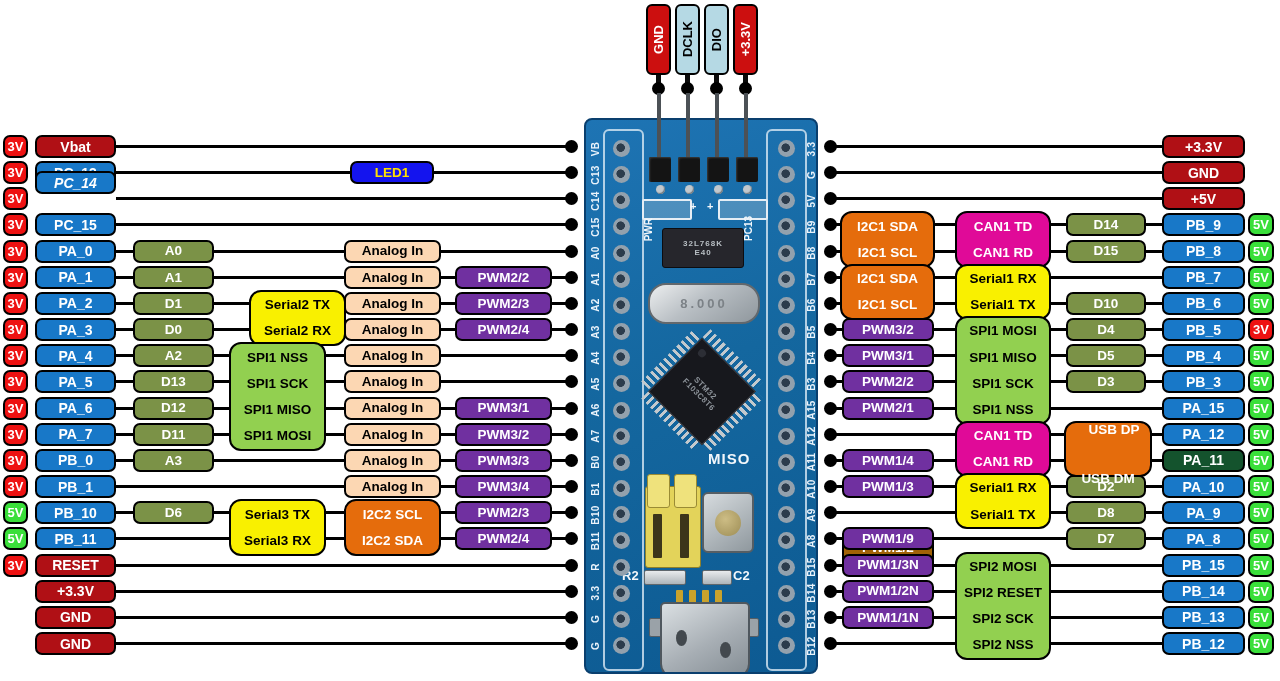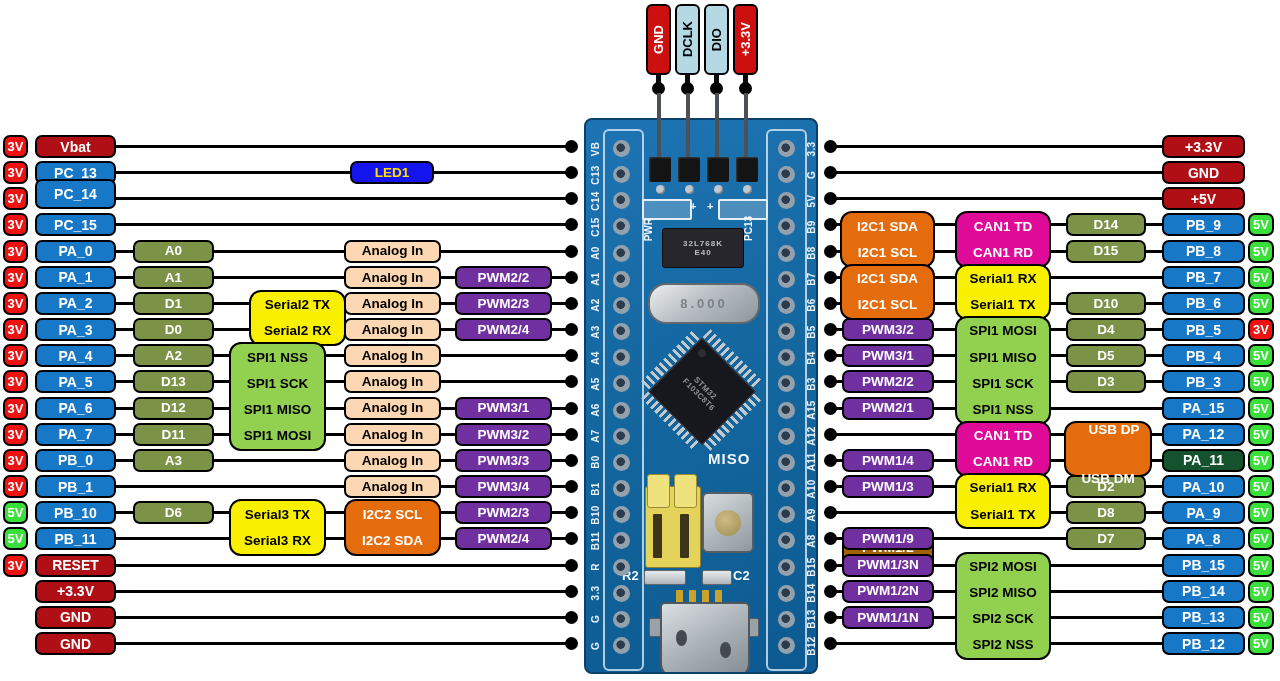--- a/index.html
+++ b/index.html
@@ -219,21 +219,21 @@
     <div class="dot" style="left: 564.5px; top: 140px;"></div>
     <div class="box" style="left: 3px; top: 135px; width: 25px; height: 23px; background: rgb(238, 18, 18); color: rgb(255, 255, 255); font-size: 13px;">3V</div>
     <div class="box" style="left: 35px; top: 135px; width: 81px; height: 23px; background: rgb(176, 16, 21); color: rgb(255, 255, 255); font-size: 14px;">Vbat</div>
     <div class="wire" style="left: 116px; top: 171.16px; width: 455px;"></div>
     <div class="dot" style="left: 564.5px; top: 166.16px;"></div>
     <div class="box" style="left: 3px; top: 161.16px; width: 25px; height: 23px; background: rgb(238, 18, 18); color: rgb(255, 255, 255); font-size: 13px;">3V</div>
     <div class="box" style="left: 35px; top: 161.16px; width: 81px; height: 23px; background: rgb(24, 120, 200); color: rgb(255, 255, 255); font-size: 14px;">PC_13</div>
     <div class="wire" style="left: 116px; top: 197.32px; width: 455px;"></div>
     <div class="dot" style="left: 564.5px; top: 192.32px;"></div>
     <div class="box" style="left: 3px; top: 187.32px; width: 25px; height: 23px; background: rgb(238, 18, 18); color: rgb(255, 255, 255); font-size: 13px;">3V</div>
-    <div class="box" style="left: 35px; top: 179px; width: 81px; height: 30px; background: rgb(24, 120, 200); color: rgb(255, 255, 255); font-size: 14px;">PC_14</div>
+    <div class="box" style="left: 35px; top: 171px; width: 81px; height: 23px; background: rgb(24, 120, 200); color: rgb(255, 255, 255); font-size: 14px; font-style: italic;">PC_14</div>
     <div class="wire" style="left: 116px; top: 223.48px; width: 455px;"></div>
     <div class="dot" style="left: 564.5px; top: 218.48px;"></div>
     <div class="box" style="left: 3px; top: 213.48px; width: 25px; height: 23px; background: rgb(238, 18, 18); color: rgb(255, 255, 255); font-size: 13px;">3V</div>
     <div class="box" style="left: 35px; top: 213.48px; width: 81px; height: 23px; background: rgb(24, 120, 200); color: rgb(255, 255, 255); font-size: 14px;">PC_15</div>
     <div class="wire" style="left: 116px; top: 249.64px; width: 455px;"></div>
     <div class="dot" style="left: 564.5px; top: 244.64px;"></div>
     <div class="box" style="left: 3px; top: 239.64px; width: 25px; height: 23px; background: rgb(238, 18, 18); color: rgb(255, 255, 255); font-size: 13px;">3V</div>
     <div class="box" style="left: 35px; top: 239.64px; width: 81px; height: 23px; background: rgb(24, 120, 200); color: rgb(255, 255, 255); font-size: 14px;">PA_0</div>
     <div class="wire" style="left: 116px; top: 275.8px; width: 455px;"></div>
     <div class="dot" style="left: 564.5px; top: 270.8px;"></div>
@@ -462,21 +462,21 @@
     <div class="group" style="left: 955px; top: 420.76px; width: 96px; height: 56.32px; background: rgb(224, 10, 152);">
       <div class="gline" style="color: rgb(255, 255, 255); font-size: 13.5px;">CAN1 TD</div>
       <div class="gline" style="color: rgb(255, 255, 255); font-size: 13.5px;">CAN1 RD</div>
     </div>
     <div class="group" style="left: 955px; top: 473.08px; width: 96px; height: 56.32px; background: rgb(249, 240, 0);">
       <div class="gline" style="color: rgb(0, 0, 0); font-size: 13.5px;">Serial1 RX</div>
       <div class="gline" style="color: rgb(0, 0, 0); font-size: 13.5px;">Serial1 TX</div>
     </div>
     <div class="group" style="left: 955px; top: 551.56px; width: 96px; height: 108.64px; background: rgb(146, 208, 80);">
       <div class="gline" style="color: rgb(0, 0, 0); font-size: 13.5px;">SPI2 MOSI</div>
-      <div class="gline" style="color: rgb(0, 0, 0); font-size: 13.5px;">SPI2 MISO</div>
+      <div class="gline" style="color: rgb(0, 0, 0); font-size: 13.5px;">SPI2 RESET</div>
       <div class="gline" style="color: rgb(0, 0, 0); font-size: 13.5px;">SPI2 SCK</div>
       <div class="gline" style="color: rgb(0, 0, 0); font-size: 13.5px;">SPI2 NSS</div>
     </div>
     <div class="group" style="left: 1064px; top: 420.76px; width: 88px; height: 56.32px; background: rgb(229, 108, 12);">
       <div class="gline" style="color: rgb(255, 255, 255); font-size: 13.5px; padding-left: 12px;">USB DP</div>
       <div class="gline" style="color: rgb(255, 255, 255); font-size: 13.5px; margin-top: 36px;">USB DM</div>
     </div>
     <div class="box" style="left: 646px; top: 4px; width: 25px; height: 71px; background: rgb(204, 15, 15); color: rgb(255, 255, 255); font-size: 13px; border-radius: 6px;">
       <span class="vtext">GND</span>
     </div>

